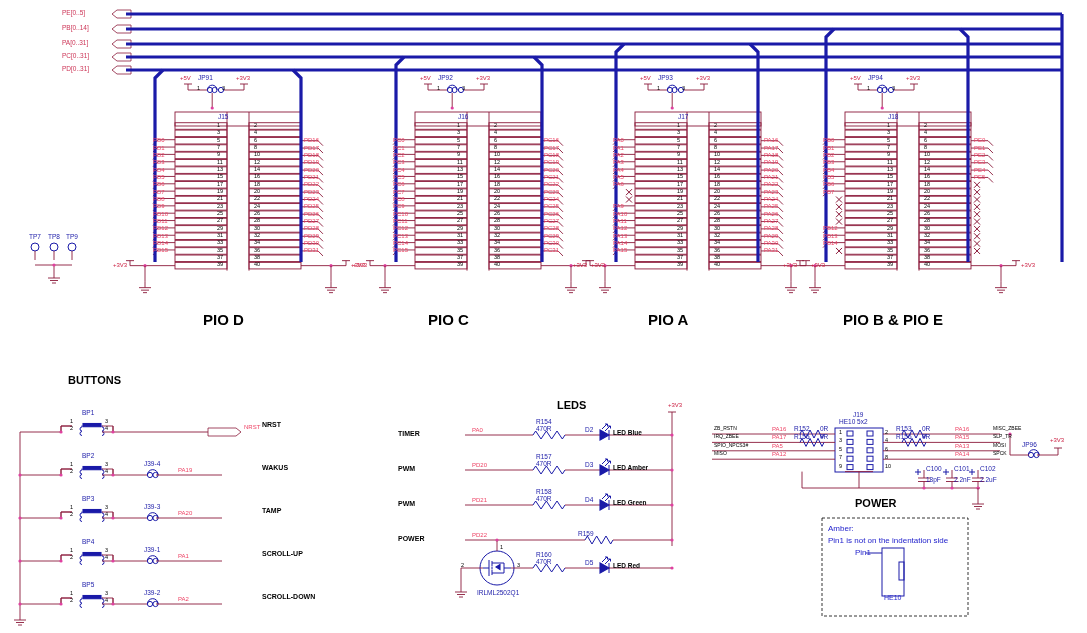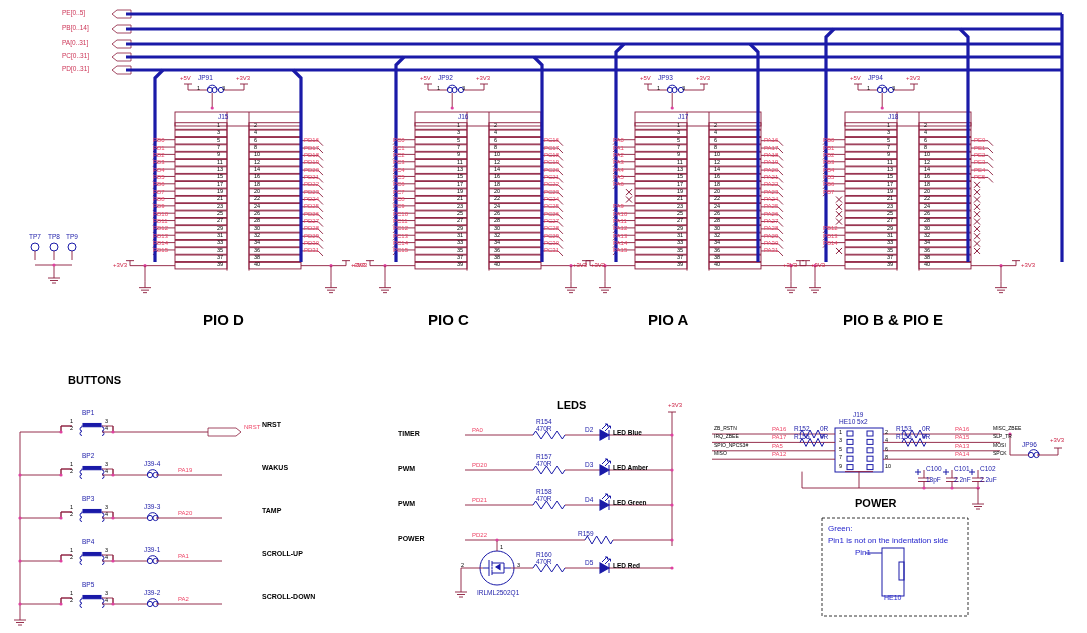--- a/index.html
+++ b/index.html
@@ -1199,18 +1199,18 @@
       <div class="lbl refd" style="left: 926px; top: 466px;">C100</div>
       <div class="lbl refd" style="left: 926px; top: 477px;">18pF</div>
       <div class="lbl refd" style="left: 954px; top: 466px;">C101</div>
       <div class="lbl refd" style="left: 954px; top: 477px;">2.2nF</div>
       <div class="lbl refd" style="left: 980px; top: 466px;">C102</div>
       <div class="lbl refd" style="left: 980px; top: 477px;">2.2uF</div>
       <div class="lbl refd" style="left: 1022px; top: 442px;">JP96</div>
       <div class="lbl pwr" style="left: 1050px; top: 437px;">+3V3</div>
     </div>
 
-<div class="lbl note" style="left:828px;top:525px;">Green:</div>
+<div class="lbl note" style="left:828px;top:525px;">Amber:</div>
 <div class="lbl note" style="left:828px;top:537px;">Pin1 is not on the indentation side</div>
 <div class="lbl note" style="left:855px;top:549px;">Pin1</div>
 <div class="lbl note" style="left:884px;top:594px;font-size:7px;">HE10</div>
 
 </div>
 
 </body></html>

